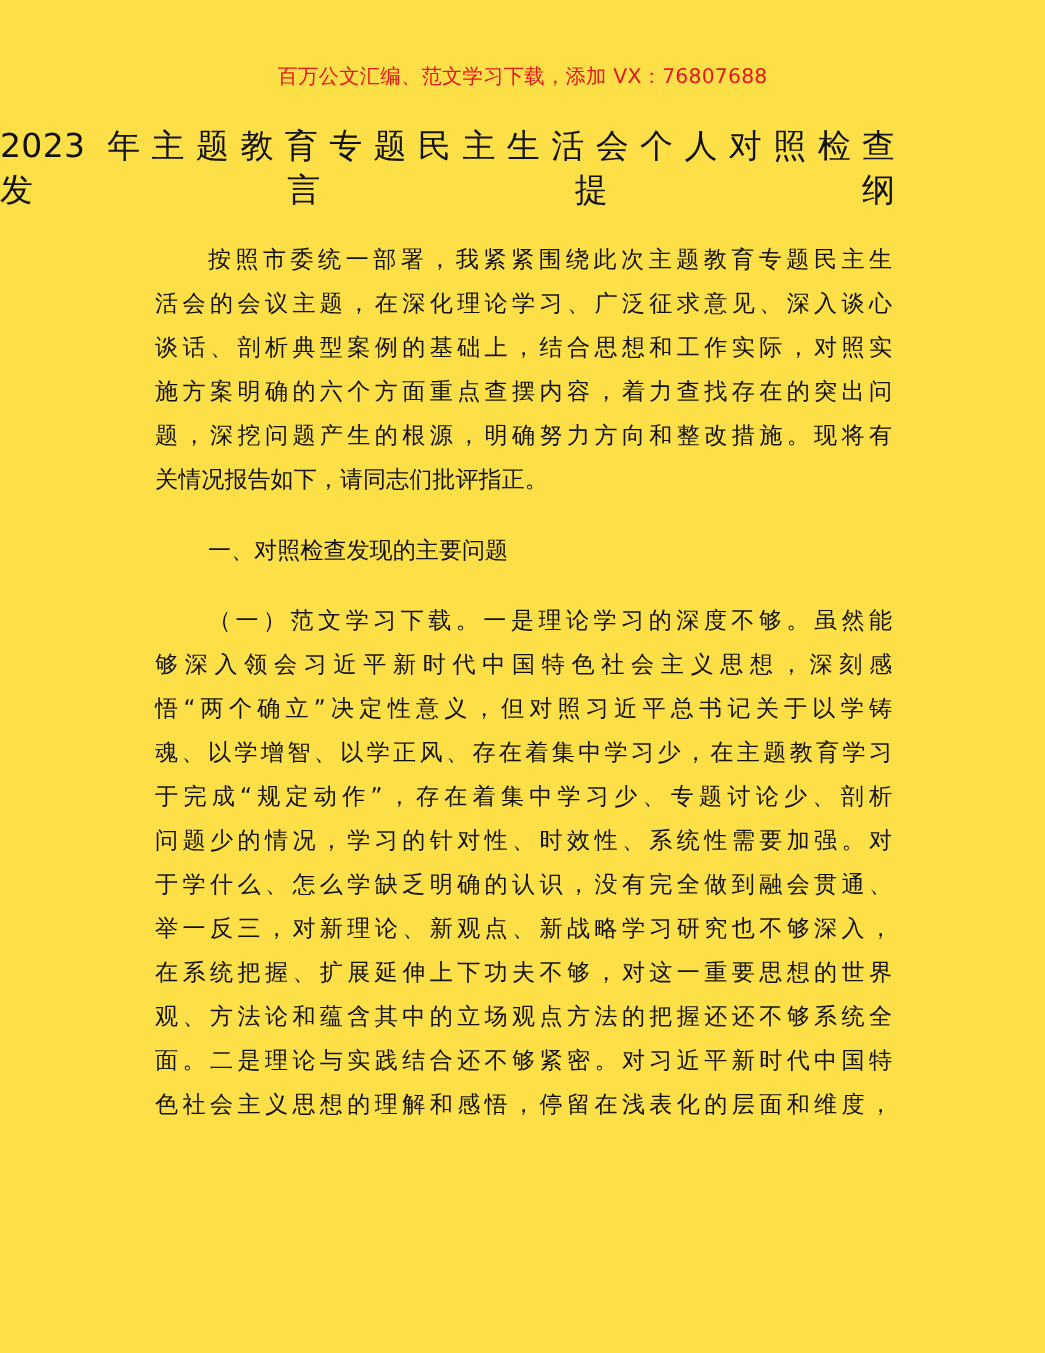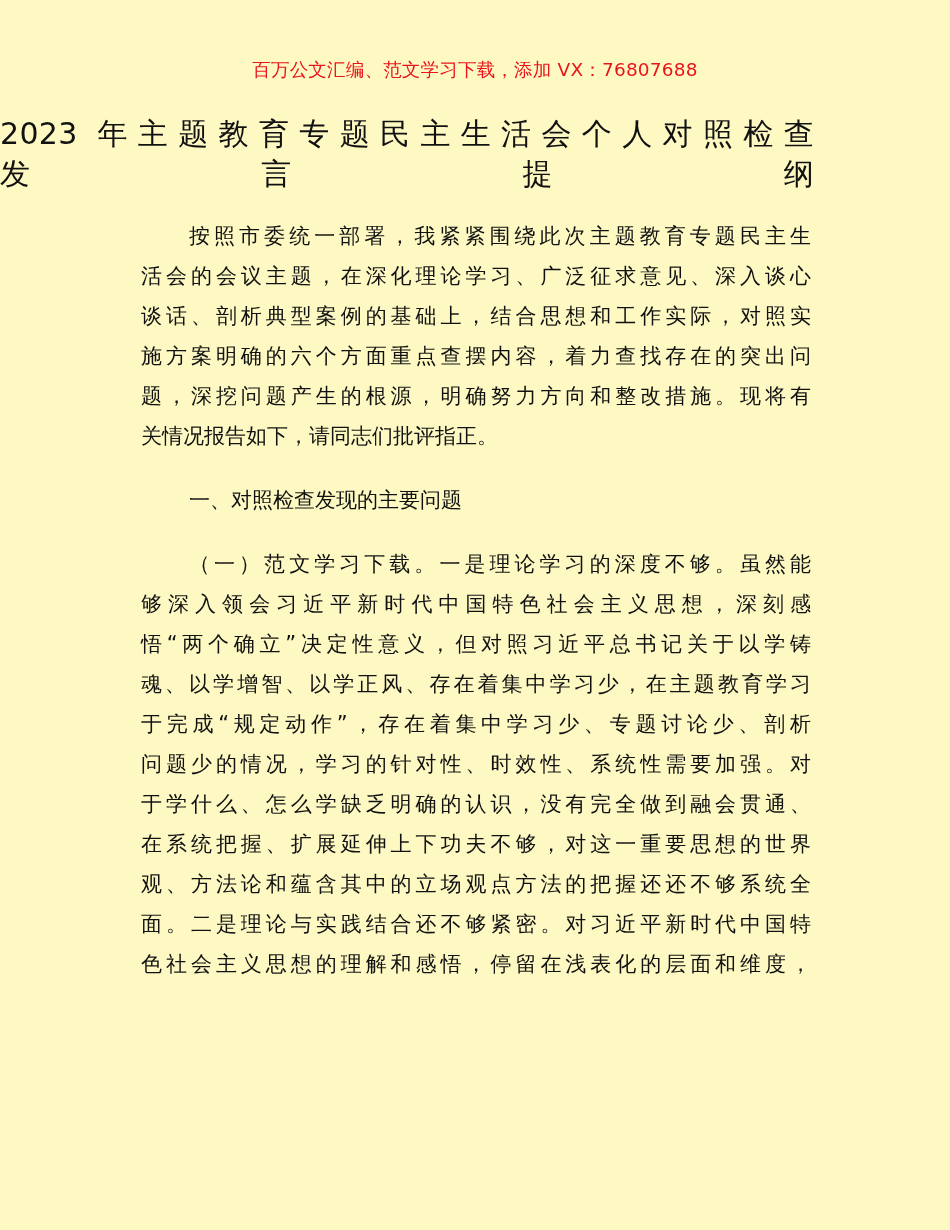--- a/index.html
+++ b/index.html
@@ -14,21 +14,21 @@
       overflow: hidden;
       font-family: "DejaVu Sans", "Liberation Sans", sans-serif;
       color: #111111;
     }
     .page {
       position: absolute;
       left: 0;
       top: 0;
       width: 950px;
       height: 1230px;
-      background: #fef9c3;
+      background: #fde047;
     }
     .watermark {
       position: absolute;
       top: 56px;
       left: 0;
       width: 950px;
       text-align: center;
       color: #e8141b;
       font-size: 18.5px;
       line-height: 28px;
@@ -110,20 +110,21 @@
     <div class="para-gap"></div>
 
     <div class="paragraph">
       <span class="line first-indent">（一）范文学习下载。一是理论学习的深度不够。虽然能</span>
       <span class="line">够深入领会习近平新时代中国特色社会主义思想，深刻感</span>
       <span class="line">悟“两个确立”决定性意义，但对照习近平总书记关于以学铸</span>
       <span class="line">魂、以学增智、以学正风、存在着集中学习少，在主题教育学习</span>
       <span class="line">于完成“规定动作”，存在着集中学习少、专题讨论少、剖析</span>
       <span class="line">问题少的情况，学习的针对性、时效性、系统性需要加强。对</span>
       <span class="line">于学什么、怎么学缺乏明确的认识，没有完全做到融会贯通、</span>
+      <span class="line">举一反三，对新理论、新观点、新战略学习研究也不够深入，</span>
       <span class="line">在系统把握、扩展延伸上下功夫不够，对这一重要思想的世界</span>
       <span class="line">观、方法论和蕴含其中的立场观点方法的把握还还不够系统全</span>
       <span class="line">面。二是理论与实践结合还不够紧密。对习近平新时代中国特</span>
       <span class="line">色社会主义思想的理解和感悟，停留在浅表化的层面和维度，</span>
     </div>
 
   </div>
 </div>
 
 </body></html>

